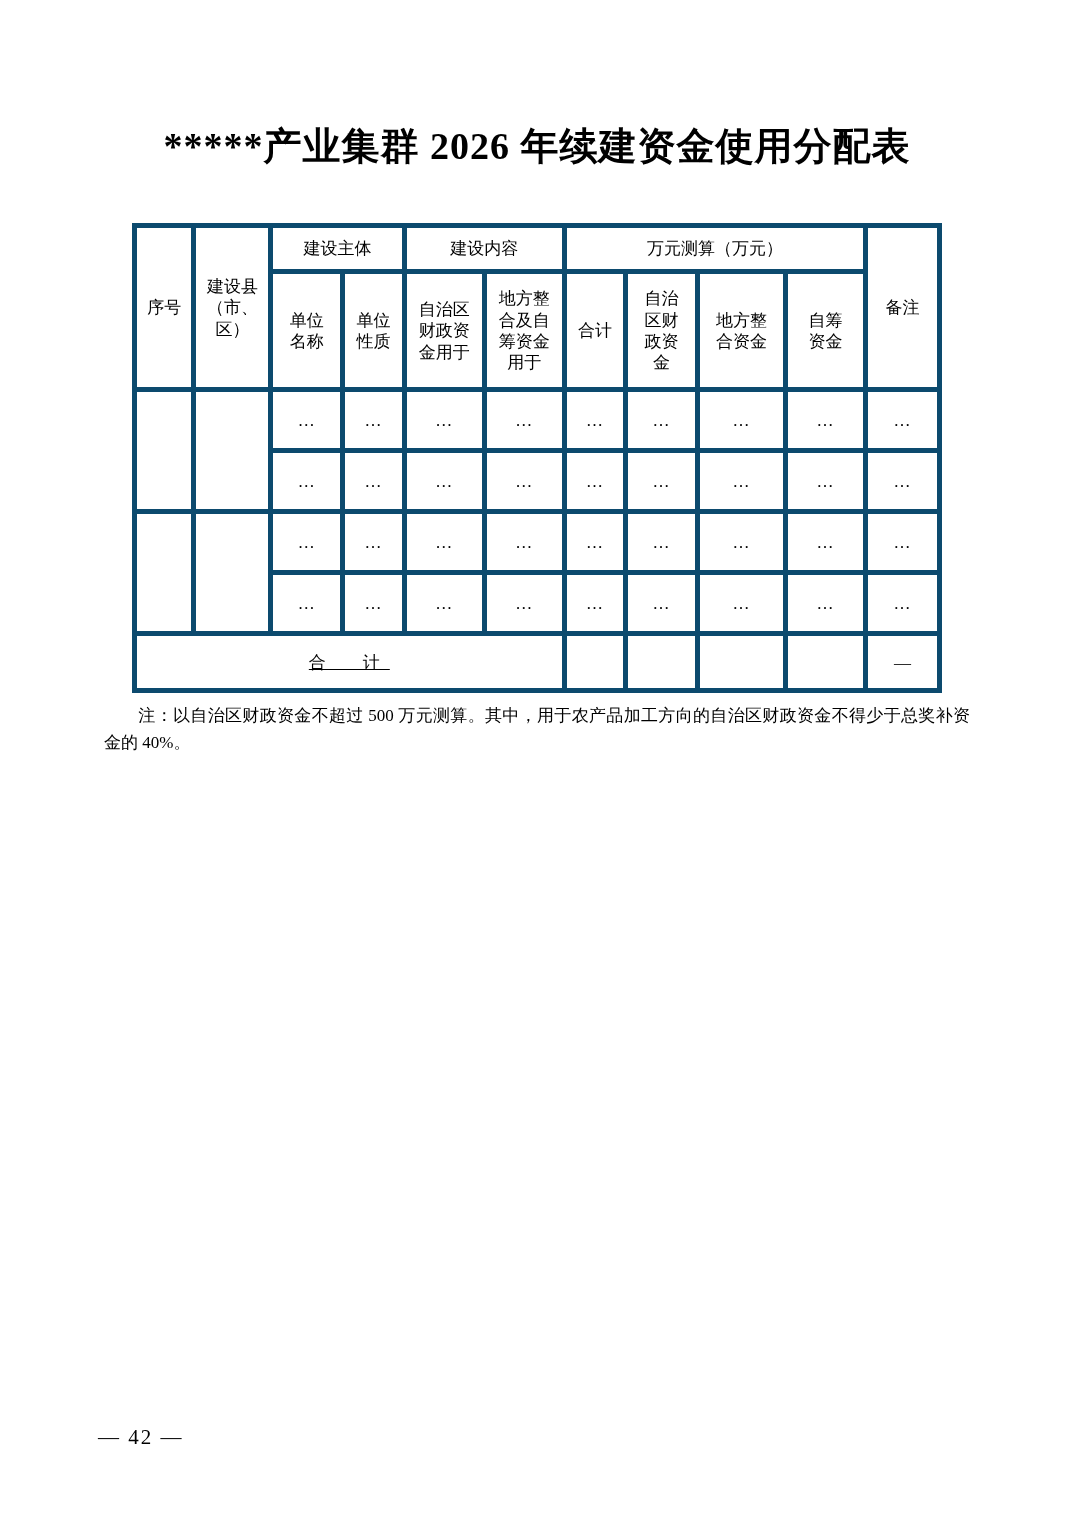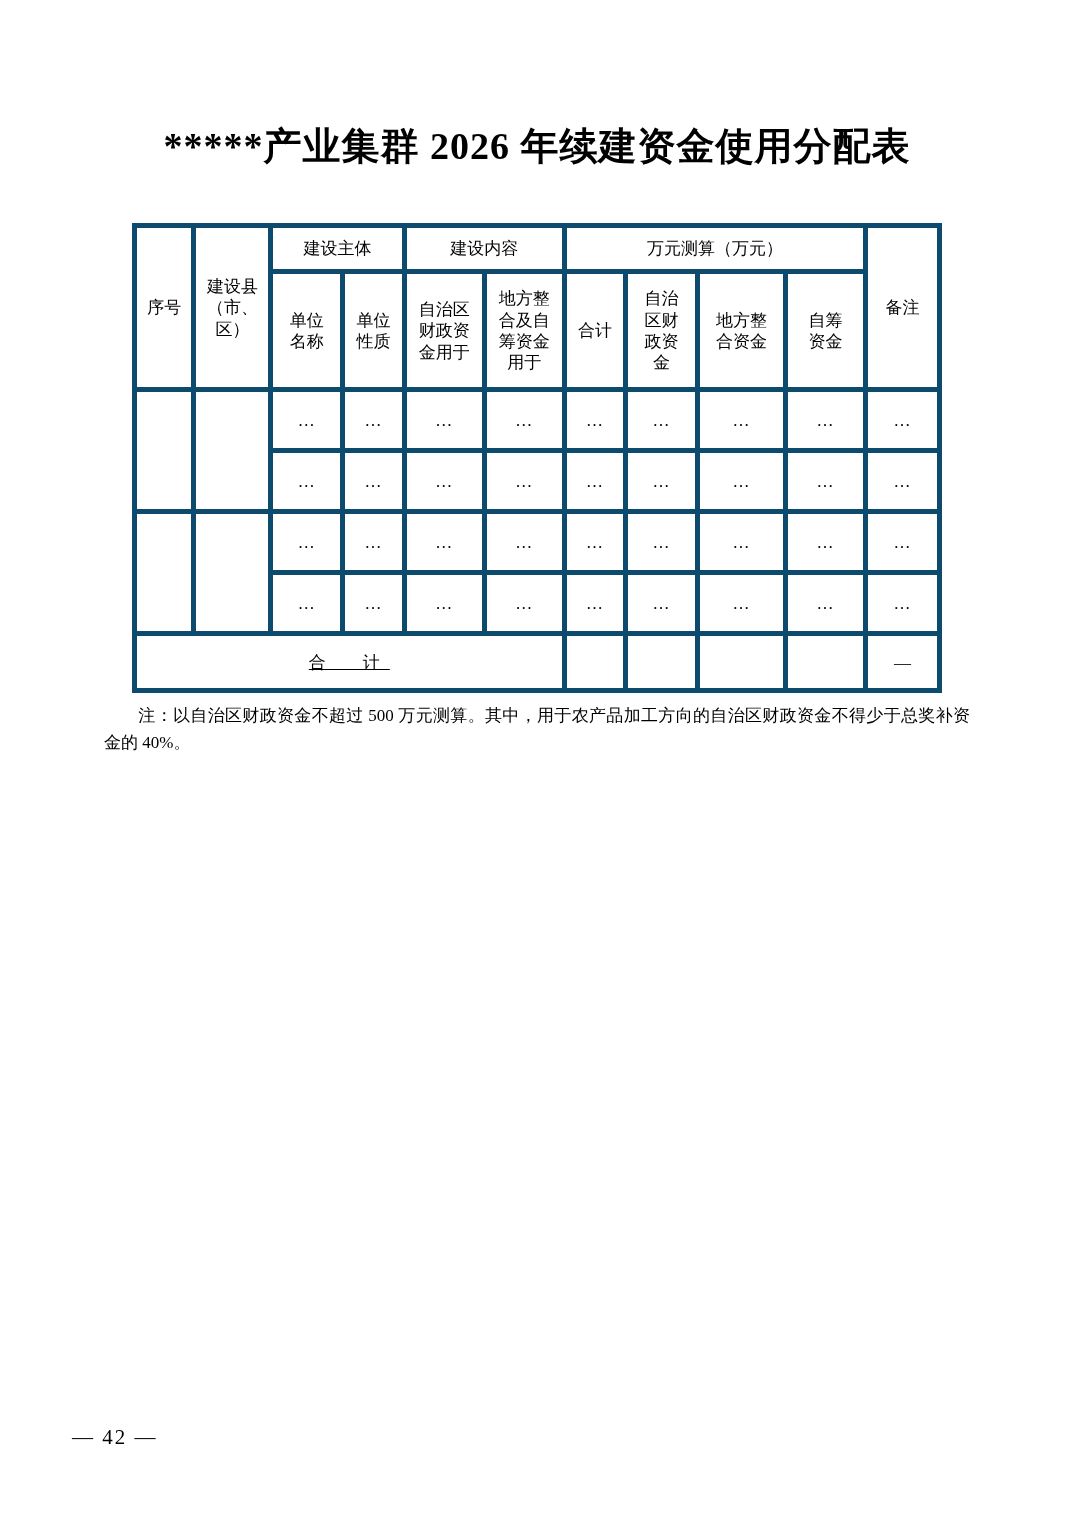--- a/index.html
+++ b/index.html
@@ -84,21 +84,21 @@
   .note .indent {
     display: inline-block;
     width: 34px;
   }
   .page-number {
     position: absolute;
     left: 0;
     right: 0;
     bottom: 72px;
     text-align: left;
-    padding-left: 72px;
+    padding-left: 98px;
     font-size: 21px;
     letter-spacing: 2px;
     font-family: "Liberation Serif", "DejaVu Serif", serif;
   }
   .dots {
     font-size: 17px;
     letter-spacing: 1px;
   }
 </style>
 </head>

